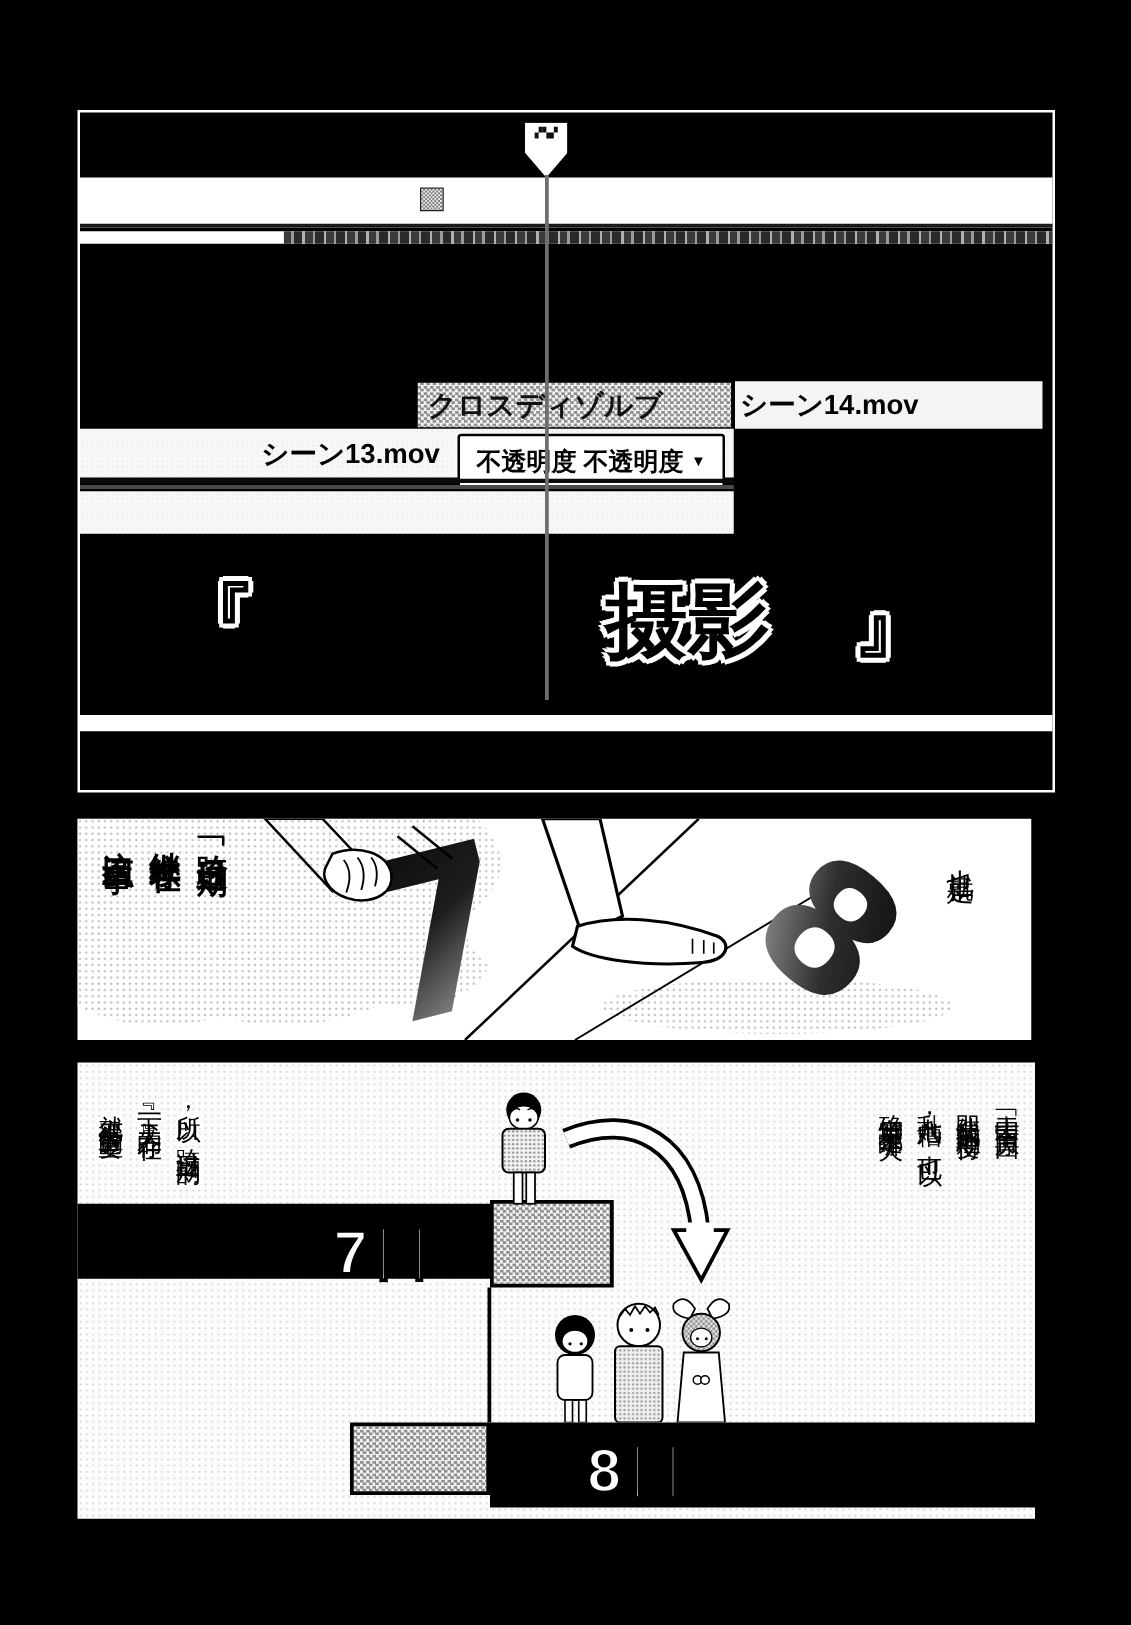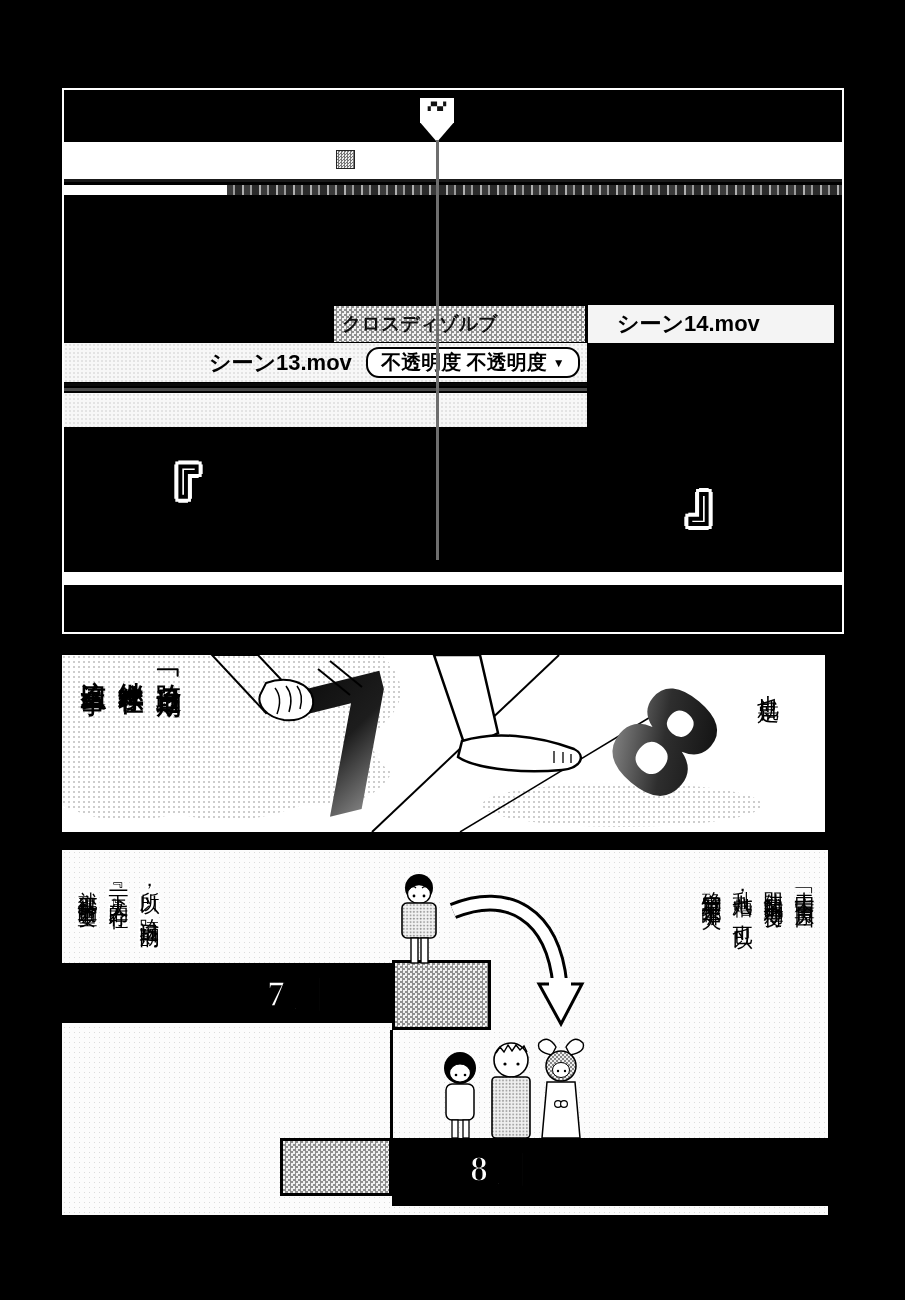--- a/index.html
+++ b/index.html
@@ -42,25 +42,25 @@
     display:flex;justify-content:center;align-items:flex-start;
     font-size:8px;letter-spacing:0;color:#111;padding-top:4px;box-sizing:border-box;
   }
   .playhead-line{left:372px;top:50px;width:3px;height:420px;background:#6e6e6e;z-index:6;}
   .ruler{left:0;top:52px;width:778px;height:40px;background:#fff;border-bottom:3px solid #1a1a1a;box-sizing:border-box;}
   .ruler-chip{left:272px;top:8px;width:17px;height:17px;border:1px solid #222;}
   .track-thin{left:0;top:95px;width:778px;height:10px;background:#fff;}
   .track-thin-scr{left:163px;top:0;width:615px;height:10px;}
 
   .clip{height:38px;box-sizing:border-box;display:flex;align-items:center;font-weight:bold;}
-  .clip-cross{left:269px;top:215px;width:253px;border:1px solid #000;font-size:19px;padding-left:8px;color:#111;}
-  .clip-scene14{left:524px;top:215px;width:246px;background:#f4f4f4;font-size:22px;padding-left:29px;}
+  .clip-cross{left:269px;top:215px;width:253px;border:1px solid #000;font-size:23px;padding-left:8px;color:#111;}
+  .clip-scene14{left:524px;top:215px;width:246px;background:#f4f4f4;font-size:22px;padding-left:4px;}
   .clip-scene13{left:0;top:253px;width:523px;height:39px;font-size:22px;padding-left:145px;}
   .opacity-btn{
-    left:302px;top:257px;width:214px;height:31px;background:#fff;border:2px solid #000;border-radius:13px;
+    left:302px;top:257px;width:214px;height:44px;background:#fff;border:2px solid #000;border-radius:3px;
     display:flex;align-items:center;justify-content:center;gap:6px;font-size:20px;font-weight:bold;box-sizing:border-box;
   }
   .opacity-caret{font-size:12px;}
   .dbl-line{left:0;top:293px;width:523px;height:10px;
     background:linear-gradient(#0a0a0a 0 3px,transparent 3px 5px,#4a4a4a 5px 8px,transparent 8px);}
   .track-lower{left:0;top:303px;width:523px;height:34px;}
 
   .fx-title{top:358px;left:0;width:778px;height:96px;}
   .fx-ch{
     position:absolute;font-size:66px;font-weight:bold;color:#000;line-height:96px;
@@ -78,22 +78,22 @@
 
   
   .panel-bot{left:62px;top:850px;width:766px;height:365px;}
   .bot-narr-right{right:8px;top:26px;height:300px;font-size:20px;letter-spacing:2.5px;line-height:1.55;z-index:3;}
   .bot-narr-left{
     left:10px;top:26px;height:320px;font-size:20px;letter-spacing:2.5px;line-height:1.55;z-index:4;color:#000;
     text-shadow:-2px 0 #fff,2px 0 #fff,0 -2px #fff,0 2px #fff,-2px -2px #fff,2px -2px #fff,-2px 2px #fff,2px 2px #fff;
   }
   .bar7{left:0;top:113px;width:330px;height:60px;background:#000;z-index:2;}
   .bar7-label,.bar8-label{
-    position:absolute;font-size:36px;font-weight:bold;color:#fff;
-    -webkit-text-stroke:1.5px #000;letter-spacing:4px;top:7px;font-family:Liberation Serif, serif;
+    position:absolute;font-size:48px;font-weight:bold;color:#fff;
+    -webkit-text-stroke:1.5px #000;letter-spacing:4px;top:7px;
   }
   .bar7-label{left:205px;}
   .block7{left:330px;top:110px;width:99px;height:70px;border:3px solid #000;box-sizing:border-box;z-index:2;}
   .boy{left:330px;top:23px;z-index:3;}
   .arrow-svg{left:385px;top:35px;z-index:3;}
   .drop-line{left:328px;top:180px;width:3px;height:108px;background:#000;z-index:2;}
   .people{left:368px;top:188px;z-index:3;}
   .bar8-black{left:330px;top:288px;width:436px;height:68px;background:#000;z-index:2;}
   .bar8-label{left:78px;}
   .block8{left:218px;top:288px;width:112px;height:58px;border:3px solid #000;box-sizing:border-box;z-index:2;}
@@ -131,20 +131,21 @@
   <div class="abs opacity-btn">
     <span>不透明度 不透明度</span>
     <span class="opacity-caret">▼</span>
   </div>
 
   <div class="abs dbl-line"></div>
   <div class="abs track-lower dots-lite"></div>
 
   <div class="abs fx-title">
     <span class="fx-ch" style="left:75px">『</span>
+    <span class="fx-ch" style="left:420px">摄影</span>
     <span class="fx-ch" style="left:618px">』</span>
   </div>
 
   <div class="abs bar-bottom"></div>
 </div>
 
 <div class="abs panel-mid">
 
   <svg class="abs mid-art" width="763" height="177" viewBox="0 0 763 177">
     <defs>

